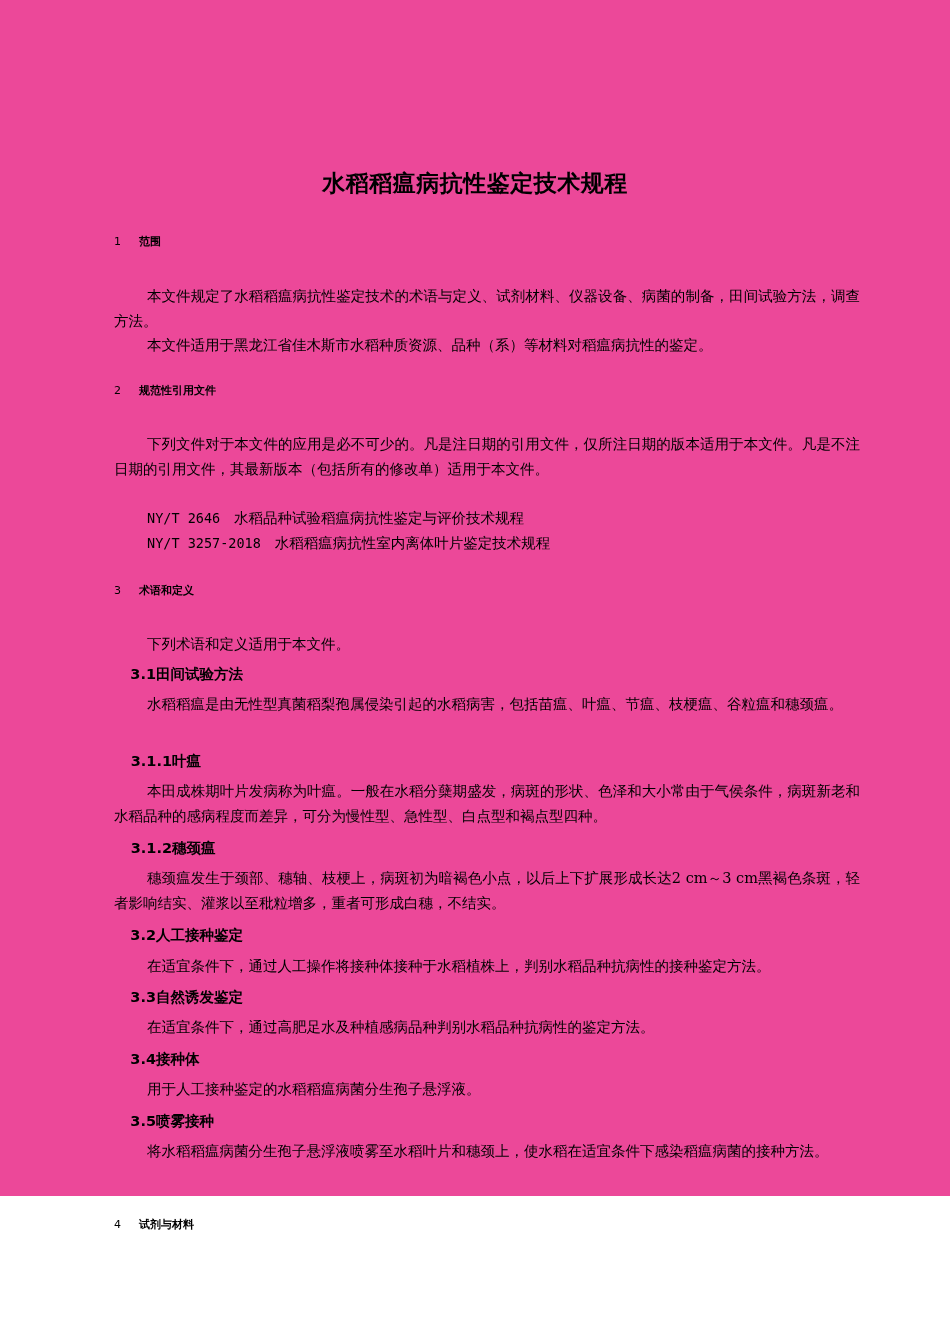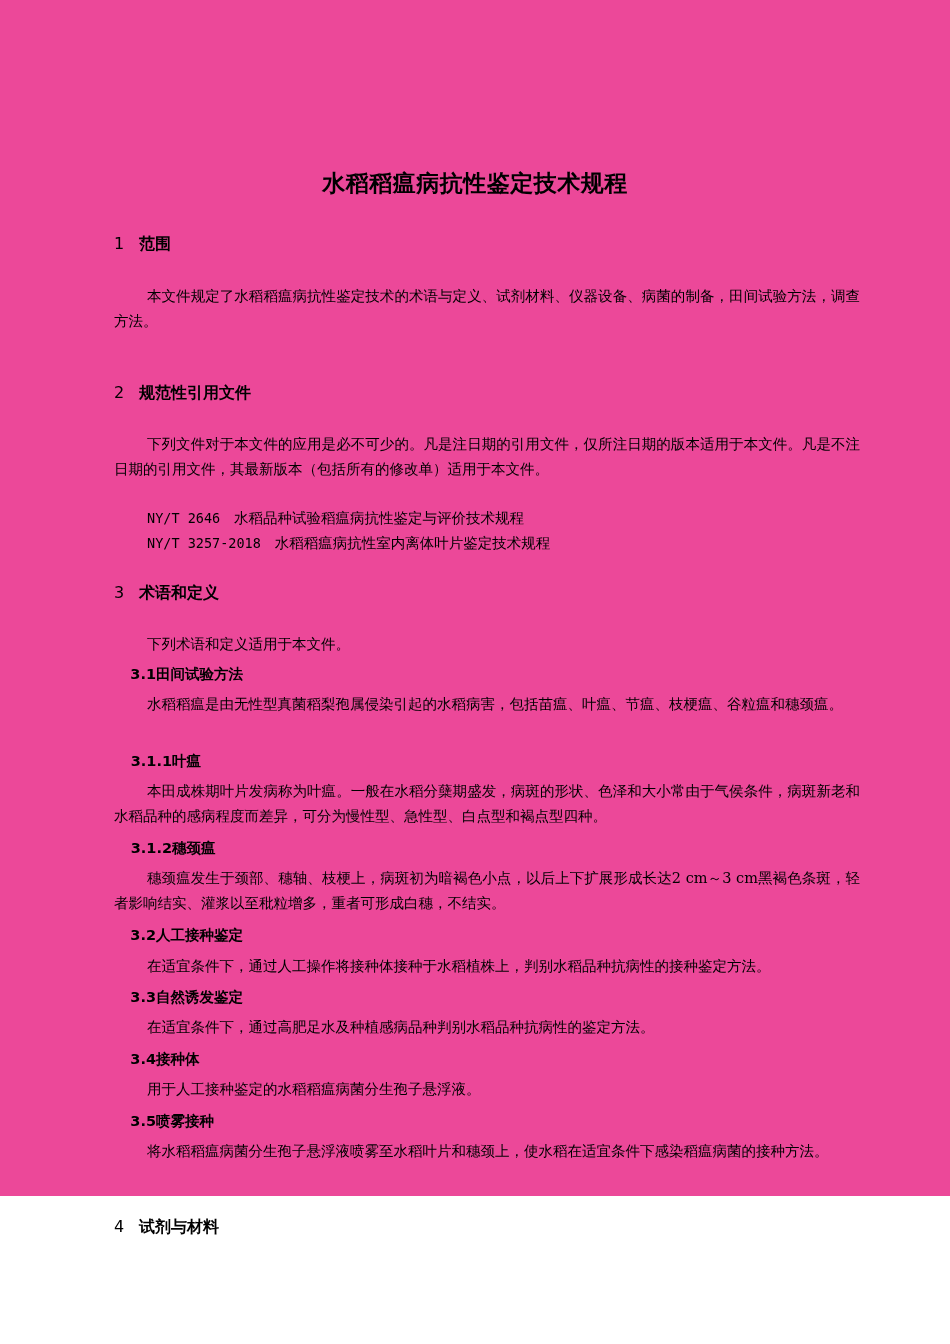--- a/index.html
+++ b/index.html
@@ -3,21 +3,21 @@
 <meta charset="utf-8">
 <style>
   html, body { margin: 0; padding: 0; background: #ffffff; }
   body { width: 950px; height: 1344px; position: relative; overflow: hidden;
          font-family: "DejaVu Serif", "Liberation Serif", serif; color: #000; }
   .page { position: absolute; left: 0; top: 0; width: 950px; height: 1196px; background: #ec4899; }
   .title { position: absolute; left: 0; width: 950px; top: 168px; text-align: center;
            font-family: "DejaVu Sans", "Liberation Sans", sans-serif; font-weight: bold;
            font-size: 23px; letter-spacing: 0.5px; }
   .h1 { position: absolute; left: 114px; font-family: "DejaVu Sans", "Liberation Sans", sans-serif;
-        font-size: 16px; font-weight: 600; }
+        font-size: 11px; font-weight: 600; }
   .h1 .num { display: inline-block; width: 25px; font-weight: normal; }
   .h2 { position: absolute; left: 114px; font-family: "DejaVu Sans", "Liberation Sans", sans-serif;
         font-size: 14.5px; font-weight: 600; }
   .h2 .num { font-weight: bold; display: inline-block; text-align: right; }
   .h2 .num.w2 { width: 42px; }
   .h2 .num.w3 { width: 58px; }
   .p { position: absolute; left: 114px; width: 746px; font-size: 14.5px; line-height: 25px;
        text-align: justify; text-indent: 33px; }
   .p.single { text-align: left; }
   .ref { position: absolute; left: 147px; font-size: 14.5px; white-space: pre; }
@@ -27,20 +27,21 @@
 <body>
 
 <div class="page">
 
   <div class="title">水稻稻瘟病抗性鉴定技术规程</div>
 
   <div class="h1" style="top:234px;">
     <span class="num">1</span><span>范围</span>
   </div>
   <div class="p" style="top:284px;">本文件规定了水稻稻瘟病抗性鉴定技术的术语与定义、试剂材料、仪器设备、病菌的制备，田间试验方法，调查方法。</div>
+  <div class="p single" style="top:333px;">本文件适用于黑龙江省佳木斯市水稻种质资源、品种（系）等材料对稻瘟病抗性的鉴定。</div>
 
   <div class="h1" style="top:383px;">
     <span class="num">2</span><span>规范性引用文件</span>
   </div>
   <div class="p" style="top:432px;">下列文件对于本文件的应用是必不可少的。凡是注日期的引用文件，仅所注日期的版本适用于本文件。凡是不注日期的引用文件，其最新版本（包括所有的修改单）适用于本文件。</div>
 
   <div class="ref" style="top:509px;"><span class="code">NY/T 2646</span>   <span>水稻品种试验稻瘟病抗性鉴定与评价技术规程</span></div>
   <div class="ref" style="top:534px;"><span class="code">NY/T 3257-2018</span>   <span>水稻稻瘟病抗性室内离体叶片鉴定技术规程</span></div>
 
   <div class="h1" style="top:583px;">

